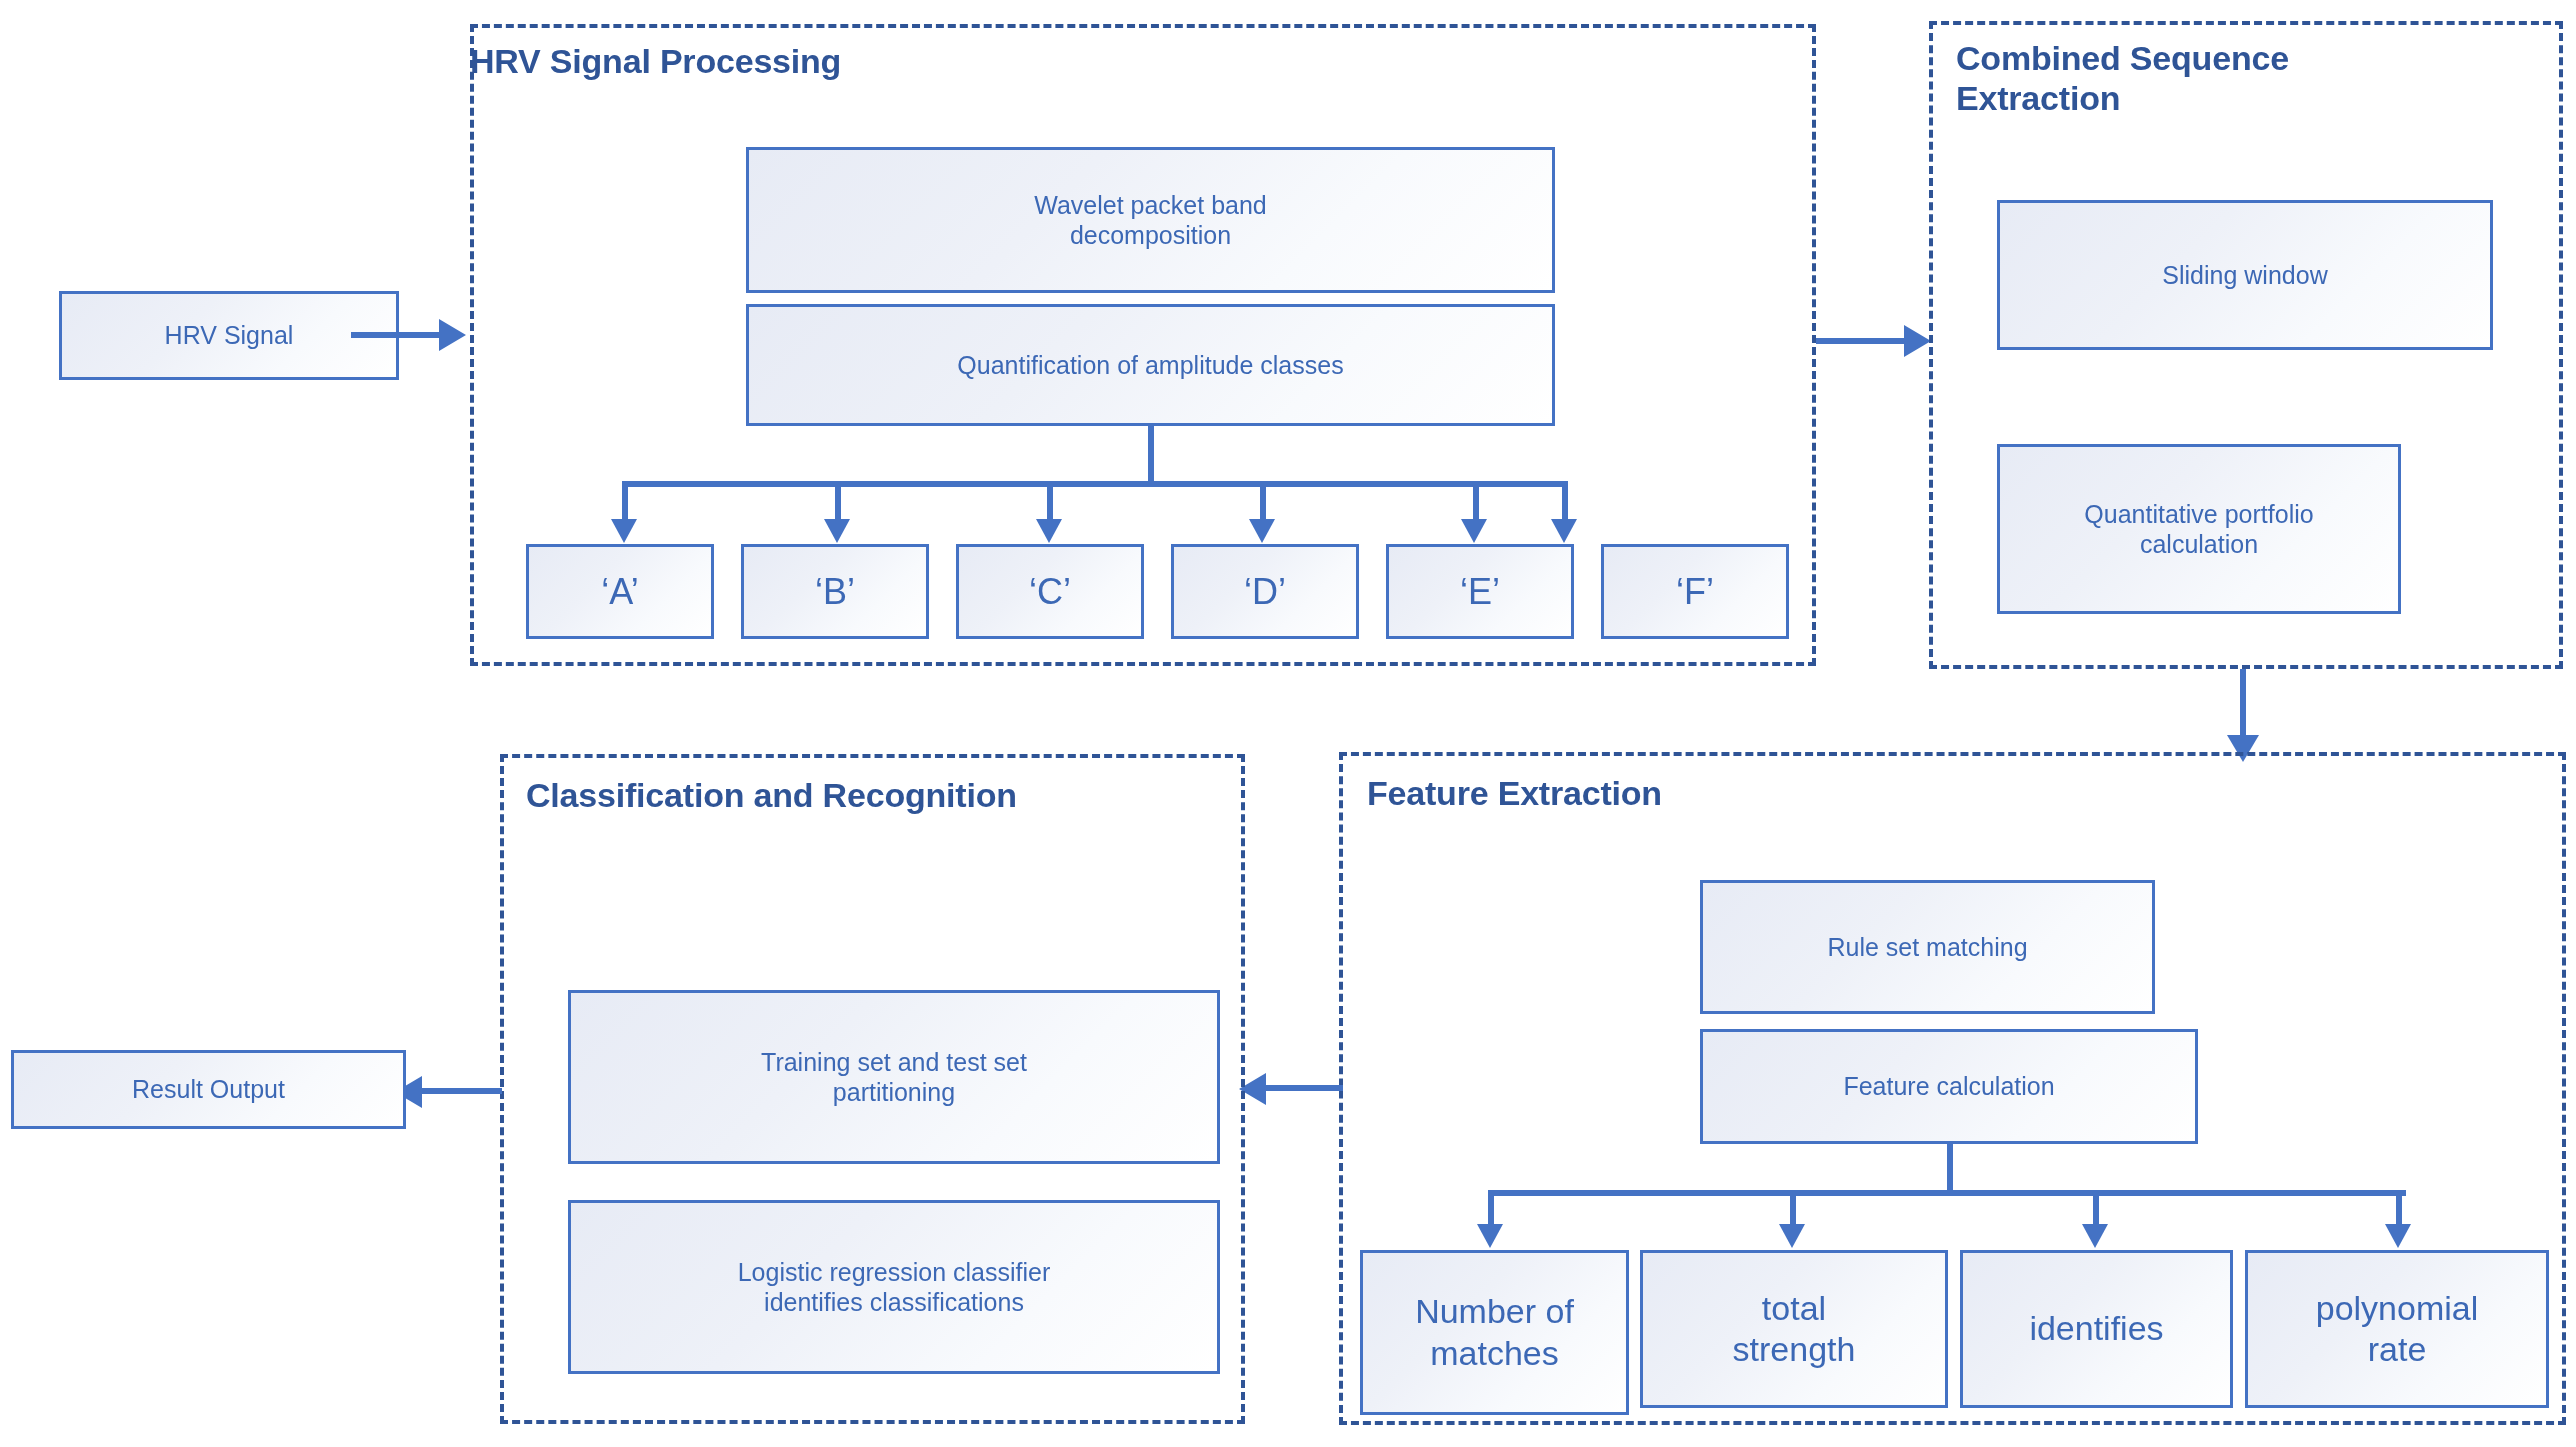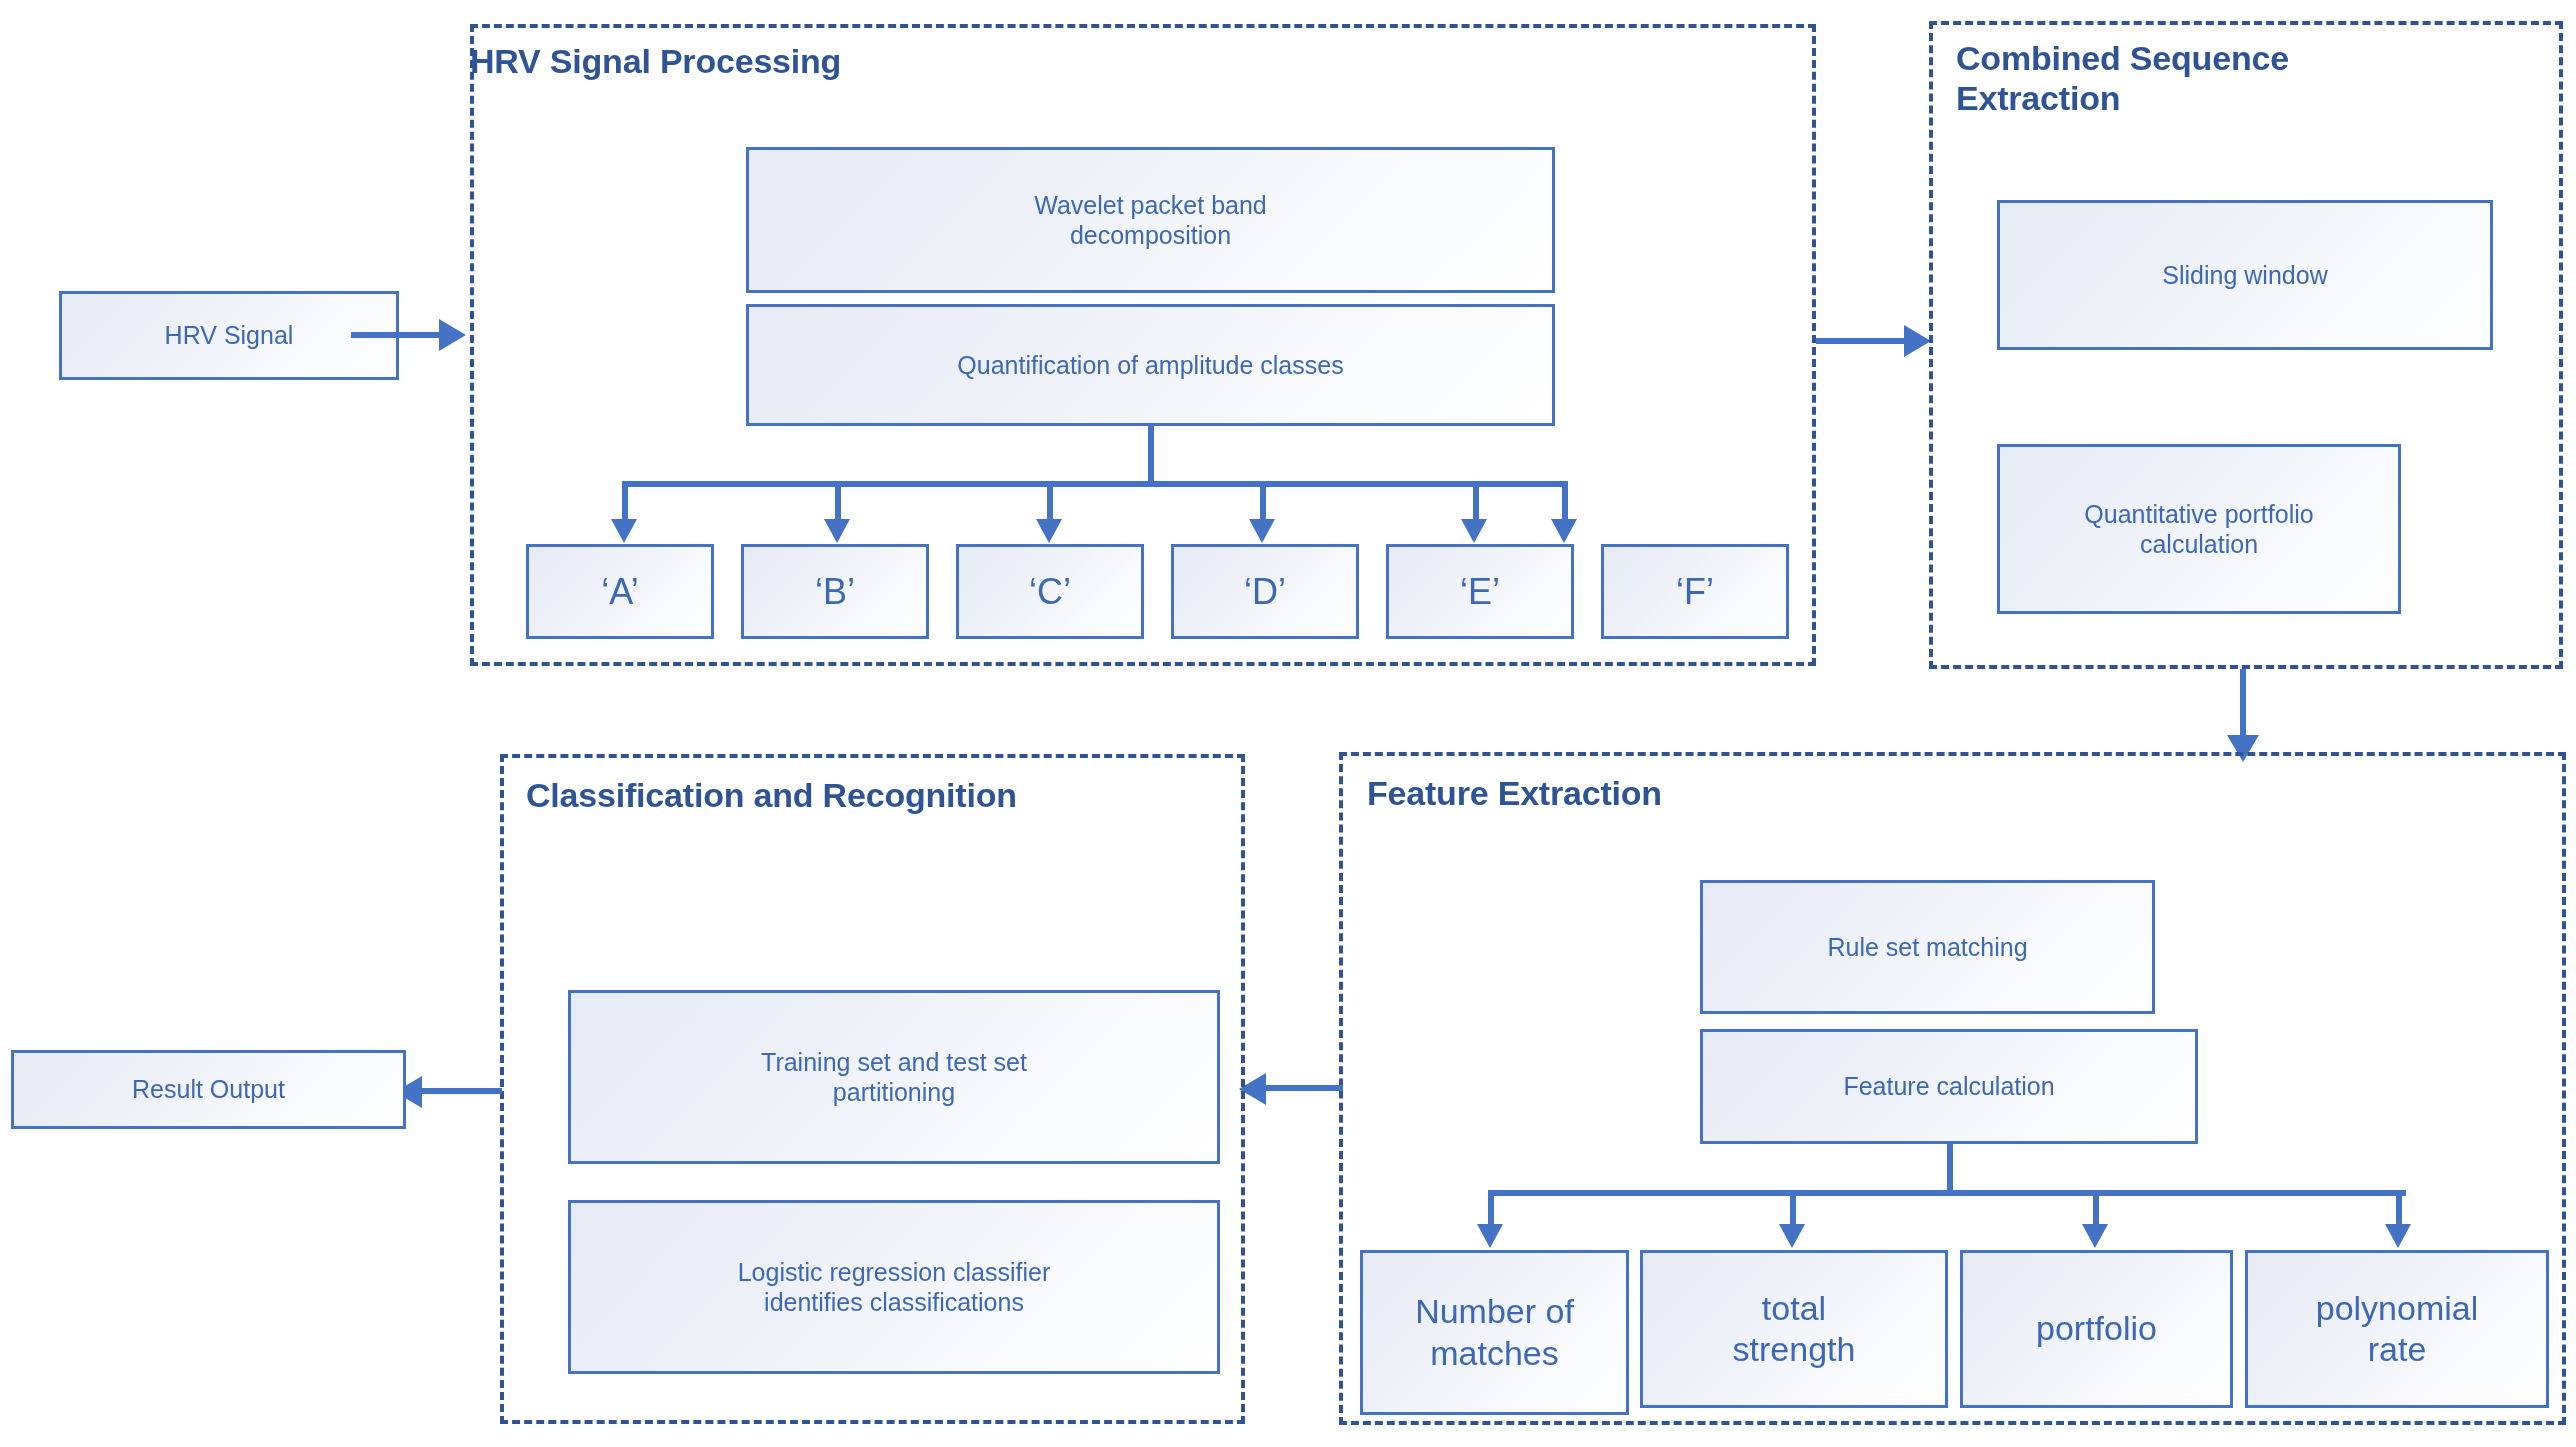--- a/index.html
+++ b/index.html
@@ -199,21 +199,21 @@
 
   <div class="box small" style="left:1360px; top:1250px; width:269px; height:165px;">
     <span>Number of
 matches</span>
   </div>
   <div class="box small" style="left:1640px; top:1250px; width:308px; height:158px;">
     <span>total
 strength</span>
   </div>
   <div class="box small" style="left:1960px; top:1250px; width:273px; height:158px;">
-    <span>portfolio</span>
+    <span>identifies</span>
   </div>
   <div class="box small" style="left:2245px; top:1250px; width:304px; height:158px;">
     <span>polynomial
 rate</span>
   </div>
 
   <div class="hline" style="left:1254px; top:1085px; width:89px;"></div>
   <div class="arrow-l" style="left:1239px; top:1073px;"></div>
 
   <div class="panel" style="left:500px; top:754px; width:745px; height:670px;"></div>

